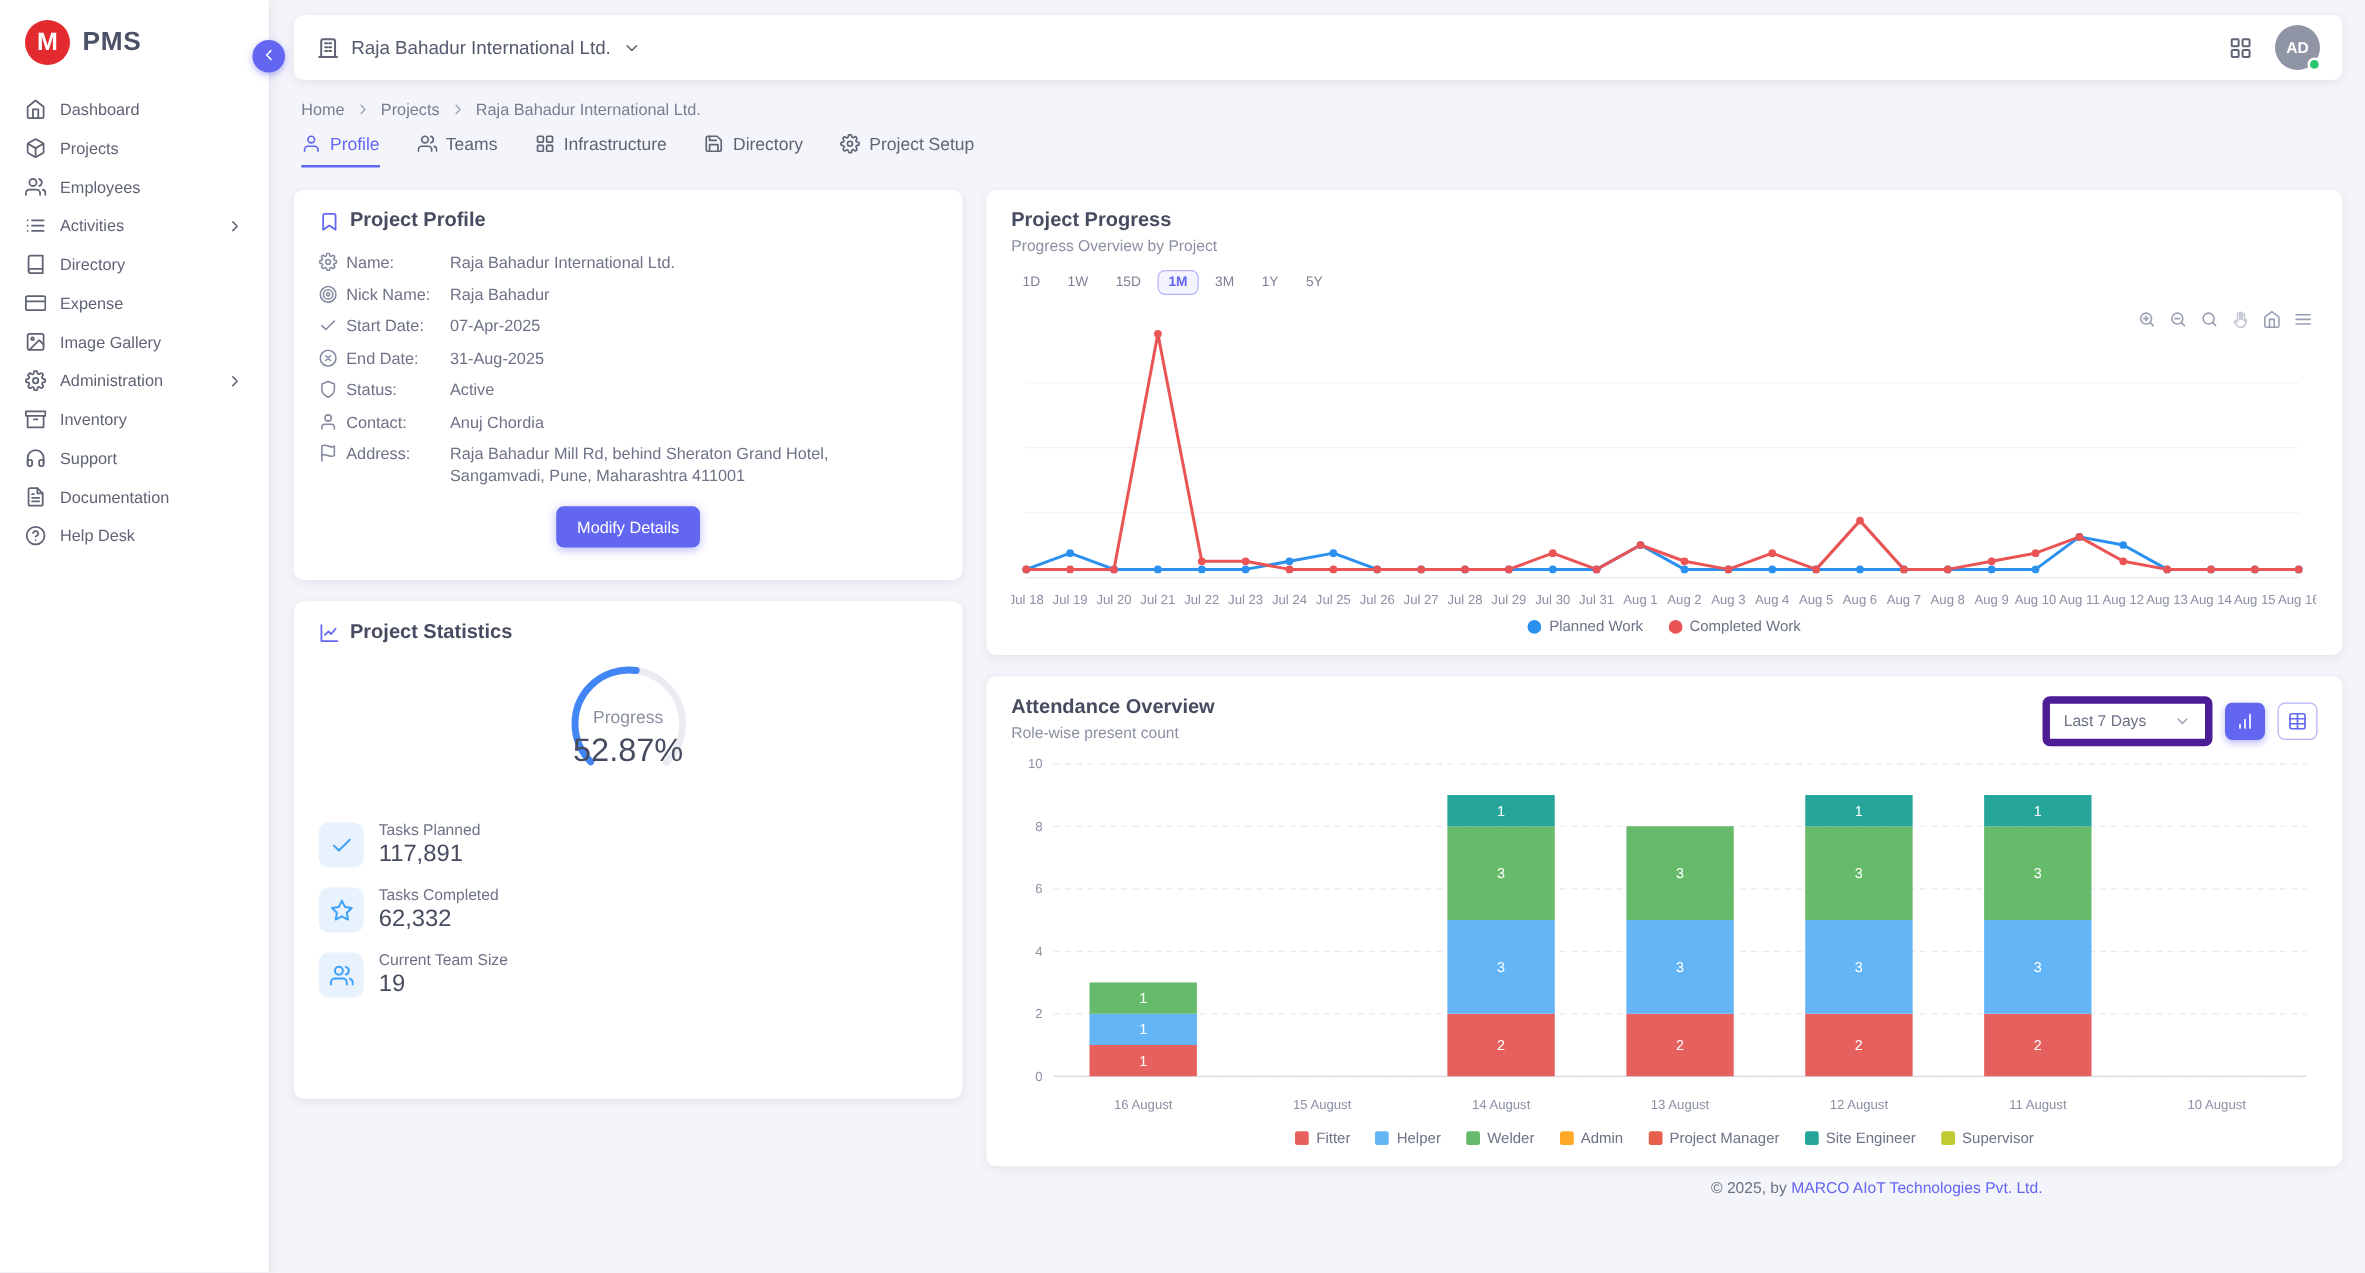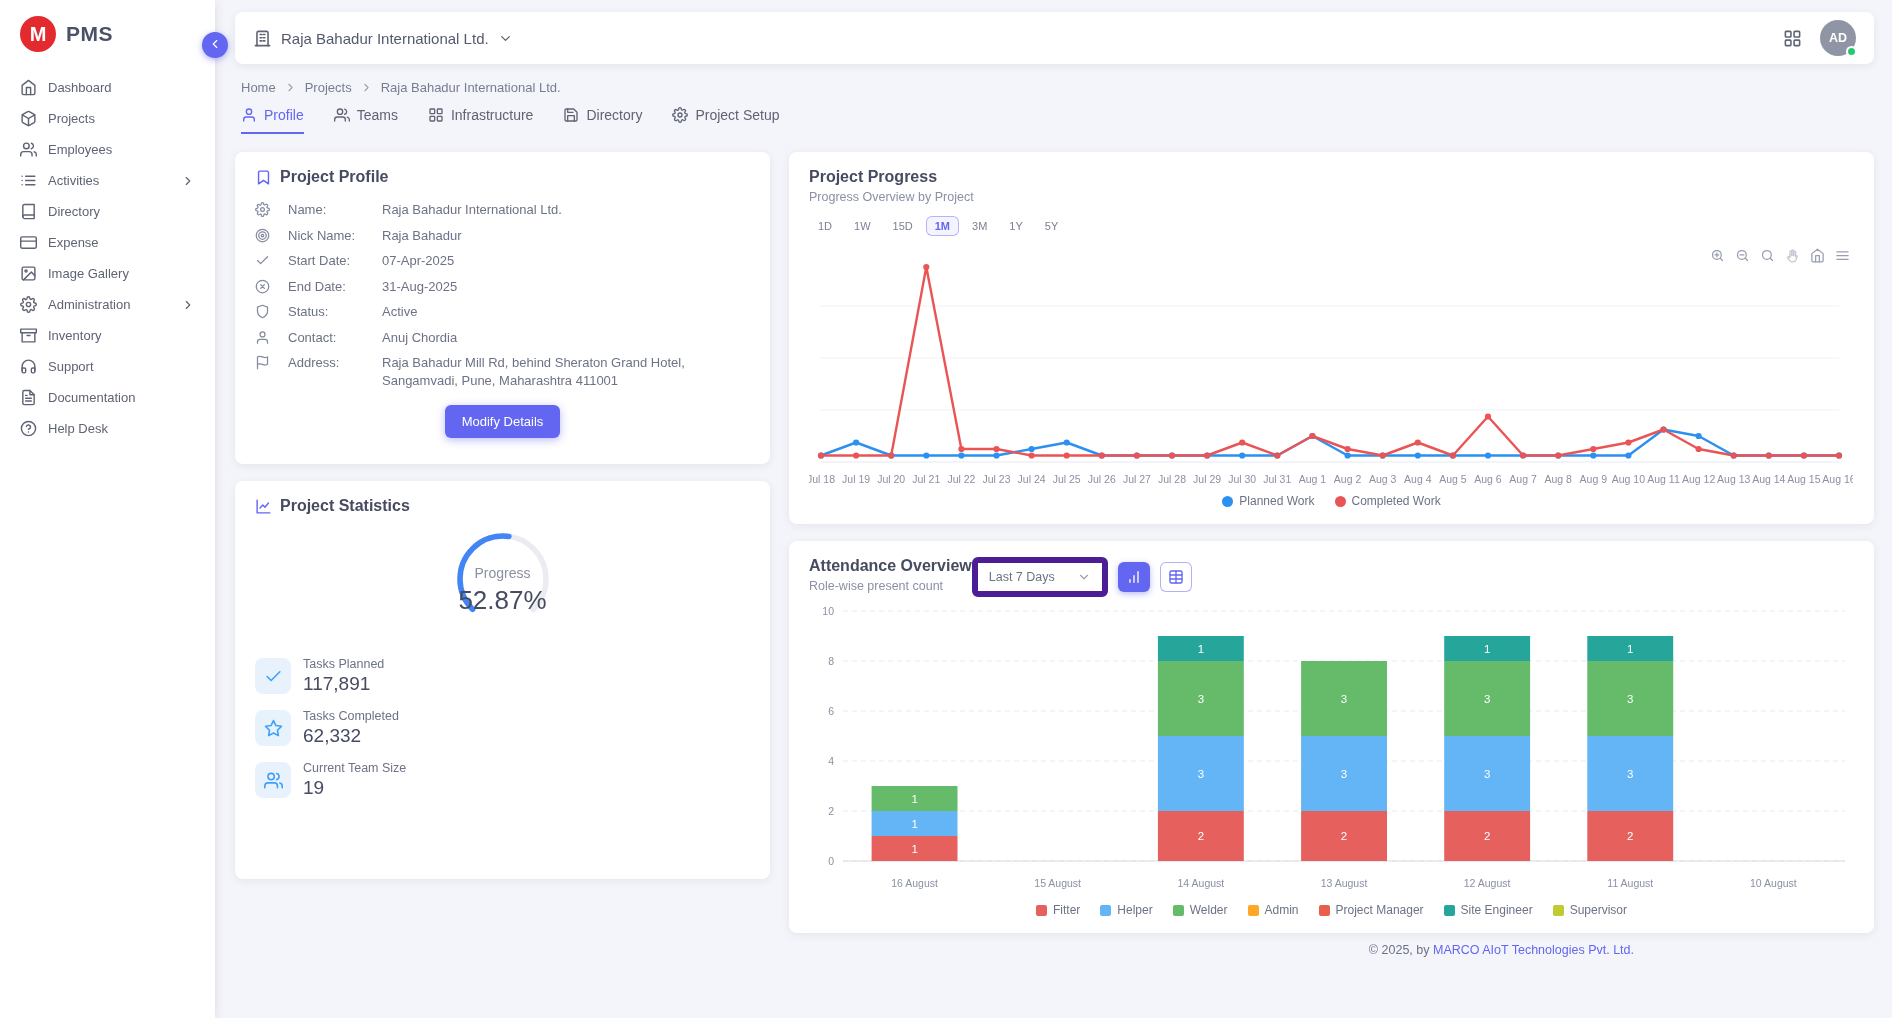--- a/index.html
+++ b/index.html
@@ -51,21 +51,21 @@
   .grid{display:grid;grid-template-columns:535px 1fr;gap:19px;align-items:start}
   .col{display:flex;flex-direction:column;gap:17px}
   .card{background:#fff;border-radius:8px;box-shadow:0 2px 8px rgba(47,43,61,.08);padding:16px 20px}
   .card-title-row{display:flex;align-items:center;gap:8px}
   .card-title-row .ic{display:flex;color:var(--primary)}
   .card-title{font-size:16px;font-weight:600;color:var(--txt-dark)}
   .card-sub{font-size:12.5px;color:var(--txt-light);margin-top:4px}
 
   
   .fields{margin-top:15px;display:flex;flex-direction:column;gap:8px}
-  .field{display:flex;gap:18px;align-items:flex-start;font-size:13px;color:#6d7286;line-height:1.35}
+  .field{display:flex;gap:7px;align-items:flex-start;font-size:13px;color:#6d7286;line-height:1.35}
   .field .ic{display:flex;color:#848aa0;margin-top:1px}
   .f-label{width:76px;flex-shrink:0}
   .f-value{flex:1;max-width:360px}
   .btn-row{text-align:center;margin-top:16px;padding-bottom:10px}
   .btn-primary{background:var(--primary);color:#fff;border:none;border-radius:6px;padding:9px 17px;font-size:13px;font-weight:500;font-family:inherit;cursor:pointer;box-shadow:0 2px 8px rgba(99,102,241,.45)}
 
   
   .stats-card{padding-bottom:80px}
   .gauge-area{display:flex;justify-content:center;margin-top:12px}
   .gauge-wrap{position:relative;width:170px;height:104px}
@@ -85,21 +85,21 @@
   .chart-toolbar{position:absolute;right:24px;top:96px;display:flex;gap:10px;color:#989db2}
   .tbi{display:flex;cursor:pointer}
   .tbi.pan{color:#c3c7d4}
   #line-chart{display:block;margin-top:4px}
   .line-legend,.bar-legend{display:flex;justify-content:center;gap:20px;margin-top:2px;flex-wrap:wrap}
   .lg-item{display:flex;align-items:center;gap:6px;font-size:12px;color:#6d7286;cursor:pointer}
   .lg-dot{width:11px;height:11px;border-radius:50%}
   .lg-sq{width:11px;height:11px;border-radius:2px}
 
   
-  .att-header{display:flex;justify-content:flex-start;align-items:flex-start}
+  .att-header{display:flex;justify-content:space-between;align-items:flex-start}
   .att-controls{display:flex;gap:10px;align-items:center}
   .select{display:flex;align-items:center;gap:22px;border:6px solid #4c1d95;border-radius:6px;padding:7px 11px;font-size:12.5px;color:#6d7286;cursor:pointer;background:#fff}
   .select .ic{display:flex;color:#9aa0b4}
   .icon-btn{width:32px;height:30px;border-radius:6px;display:flex;align-items:center;justify-content:center;cursor:pointer;border:1px solid transparent}
   .icon-btn.active{background:var(--primary);color:#fff;box-shadow:0 2px 6px rgba(99,102,241,.45)}
   .icon-btn.outline{border-color:rgba(99,102,241,.5);color:var(--primary);background:#fff}
   #bar-chart{display:block;margin-top:4px}
 
   .footer{text-align:right;padding:10px 240px 12px 0;font-size:12.5px;color:#6d7286}
   .footer .brand{color:var(--primary);font-weight:500;text-decoration:none;cursor:pointer}

